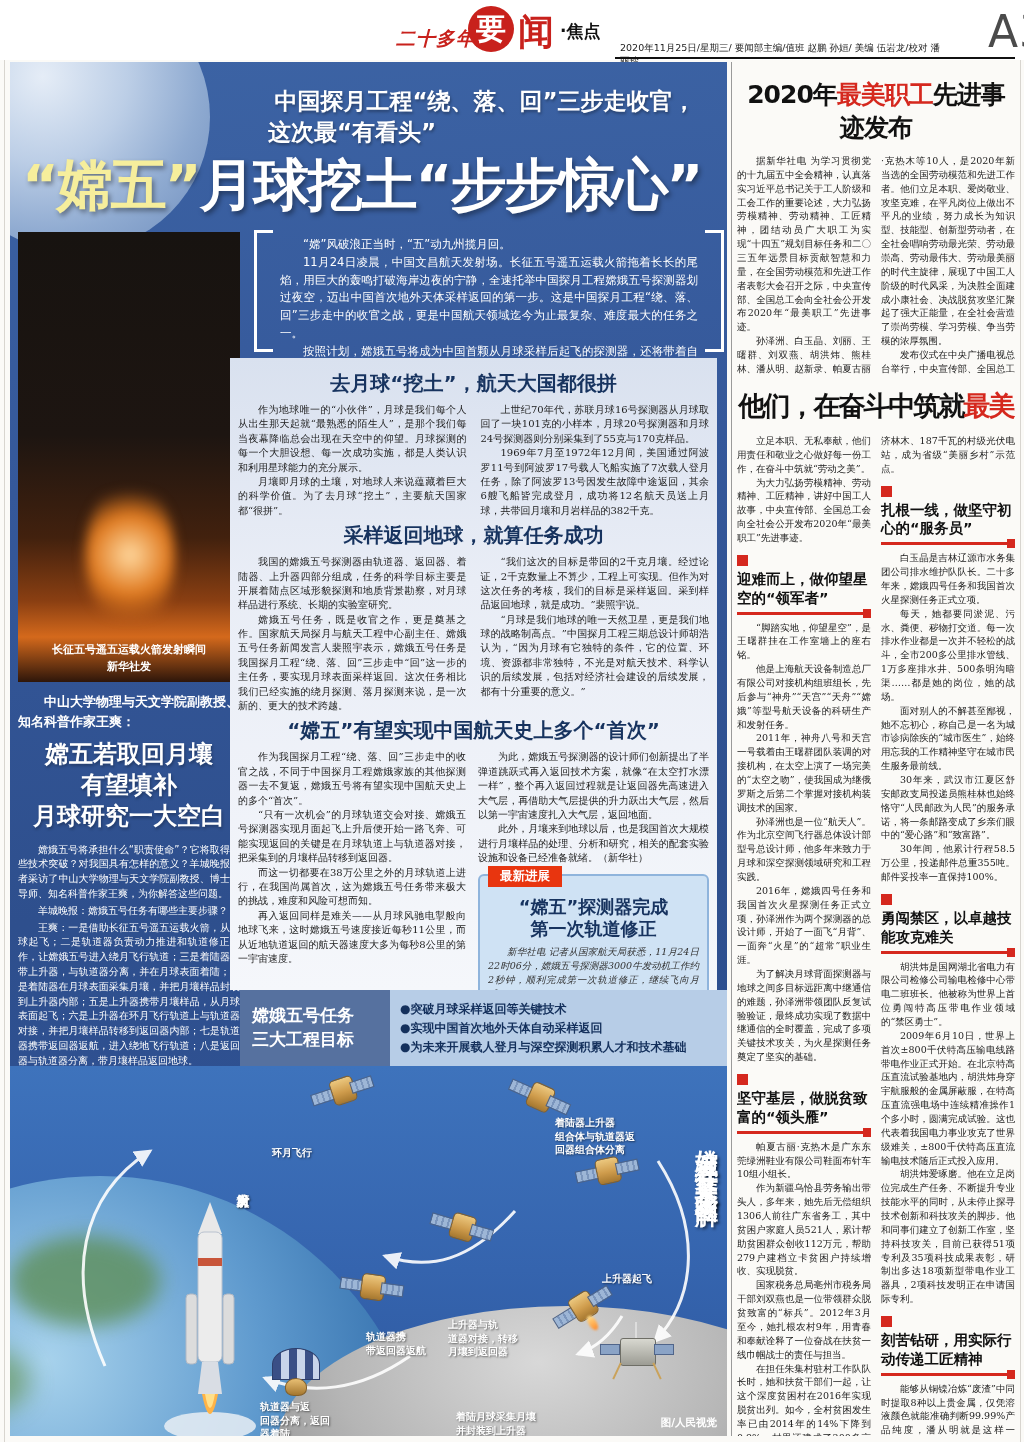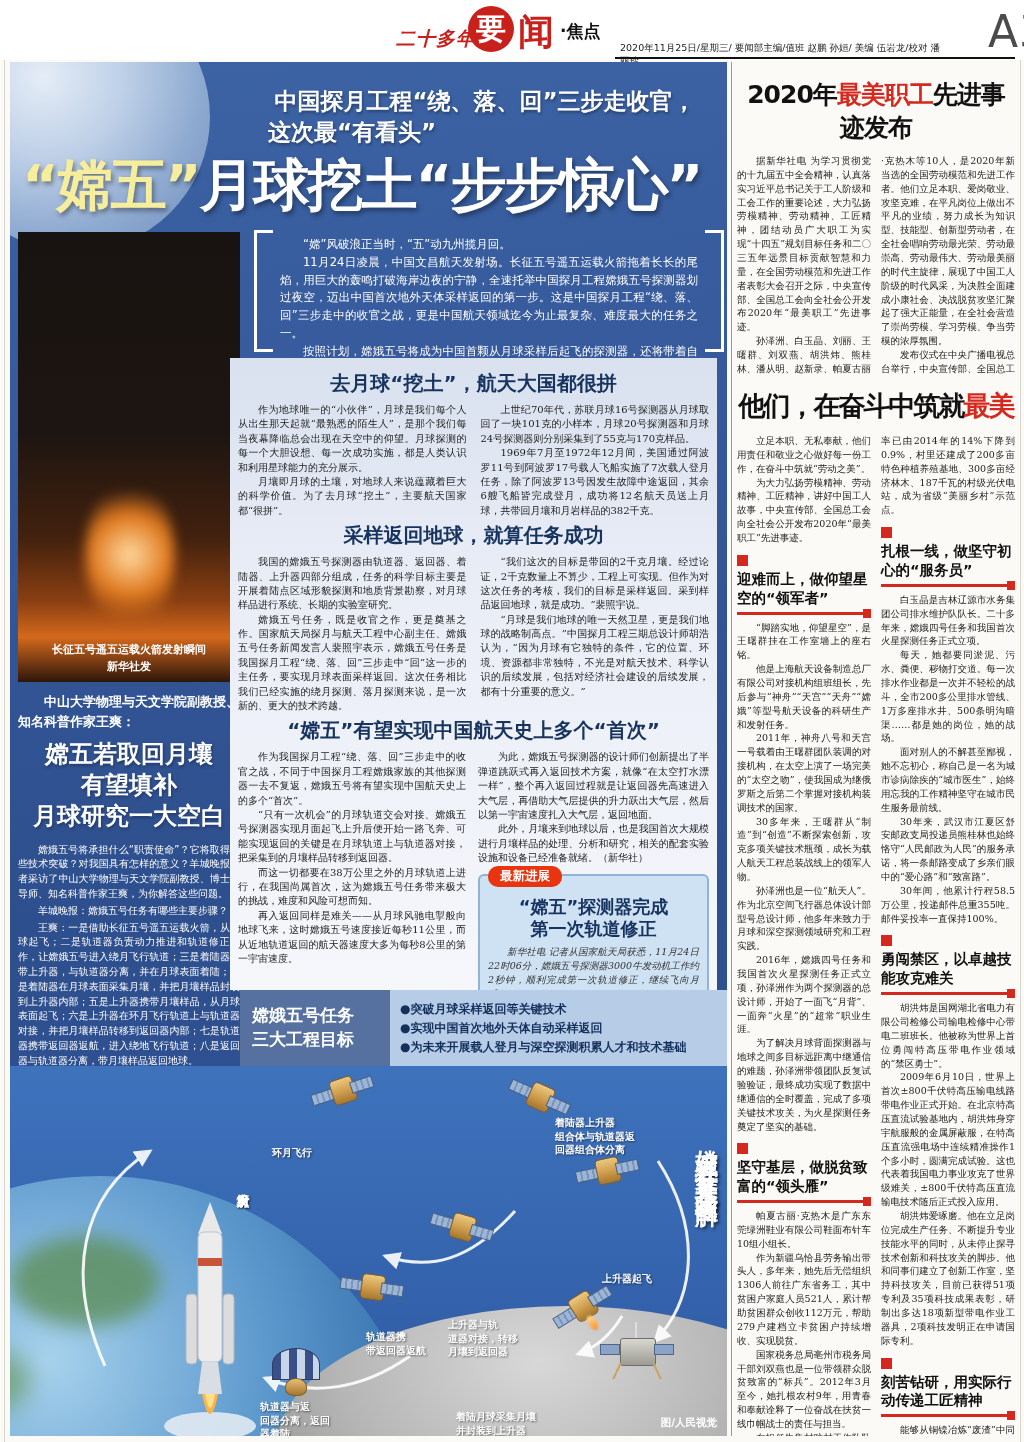--- a/index.html
+++ b/index.html
@@ -51,21 +51,21 @@
   #articles h2{margin:4px 0 6px 0;font-size:20px;color:#17335f;text-align:center;
                font-family:"DejaVu Sans","Liberation Sans",sans-serif;}
   .cols2{columns:2;column-gap:14px;}
   .artbody p{margin:0;font-size:10px;line-height:1.44;color:#1c1c1c;text-align:justify;text-indent:2em;}
   .sec3wrap{display:flex;gap:12px;}
   .sec3wrap .s3l{width:228px;}
   .sec3wrap .s3r{flex:1;}
   .latest{position:relative;margin-top:8px;border:2px solid #8fb4dc;background:#cfe2f4;border-radius:6px;
           padding:16px 8px 6px 8px;}
   .latest .badge{position:absolute;left:8px;top:-10px;background:#e8350f;color:#fff;font-size:12.5px;font-weight:bold;
-                 padding:2px 12px;border-radius:10px;font-family:"DejaVu Sans",sans-serif;}
+                 padding:2px 12px;border-radius:0;font-family:"DejaVu Sans",sans-serif;}
   .latest h3{margin:4px 0 4px 0;font-size:18px;color:#17335f;text-align:center;line-height:1.25;
              font-family:"DejaVu Sans","Liberation Sans",sans-serif;}
   .latest .lbody p{margin:0;font-size:9.5px;line-height:1.5;color:#333;text-align:justify;text-indent:2em;font-style:italic;}
   
   #goals{position:absolute;left:230px;top:928px;width:487px;height:76px;display:flex;}
   #goals .glabel{width:150px;background:#56719f;color:#fff;font-weight:bold;font-size:17px;line-height:1.4;
                  display:flex;flex-direction:column;justify-content:center;padding-left:12px;box-sizing:border-box;}
   #goals .gitems{flex:1;background:#b7cde7;display:flex;flex-direction:column;justify-content:center;padding-left:10px;}
   #goals .gitems p{margin:1px 0;font-size:12px;font-weight:bold;color:#14305c;}
   
@@ -378,21 +378,20 @@
       <div class="rsec">
         <h3>
             <span class="sq"></span>
             <span>迎难而上，做仰望星空的“领军者”</span>
             <span class="dash"></span>
           </h3>
         <div>
             <p>“脚踏实地，仰望星空”，是王曙群挂在工作室墙上的座右铭。</p>
             <p>他是上海航天设备制造总厂有限公司对接机构组班组长，先后参与“神舟”“天宫”“天舟”“嫦娥”等型号航天设备的科研生产和发射任务。</p>
             <p>2011年，神舟八号和天宫一号载着由王曙群团队装调的对接机构，在太空上演了一场完美的“太空之吻”，使我国成为继俄罗斯之后第二个掌握对接机构装调技术的国家。</p>
-            <p>30多年来，王曙群从“制造”到“创造”不断探索创新，攻克多项关键技术瓶颈，成长为载人航天工程总装战线上的领军人物。</p>
             <p>孙泽洲也是一位“航天人”。作为北京空间飞行器总体设计部型号总设计师，他多年来致力于月球和深空探测领域研究和工程实践。</p>
             <p>2016年，嫦娥四号任务和我国首次火星探测任务正式立项，孙泽洲作为两个探测器的总设计师，开始了一面飞“月背”、一面奔“火星”的“超常”职业生涯。</p>
             <p>为了解决月球背面探测器与地球之间多目标远距离中继通信的难题，孙泽洲带领团队反复试验验证，最终成功实现了数据中继通信的全时覆盖，完成了多项关键技术攻关，为火星探测任务奠定了坚实的基础。</p>
           </div>
       </div>
 
       <div class="rsec">
         <h3>
             <span class="sq"></span>
             <span>坚守基层，做脱贫致富的“领头雁”</span>

